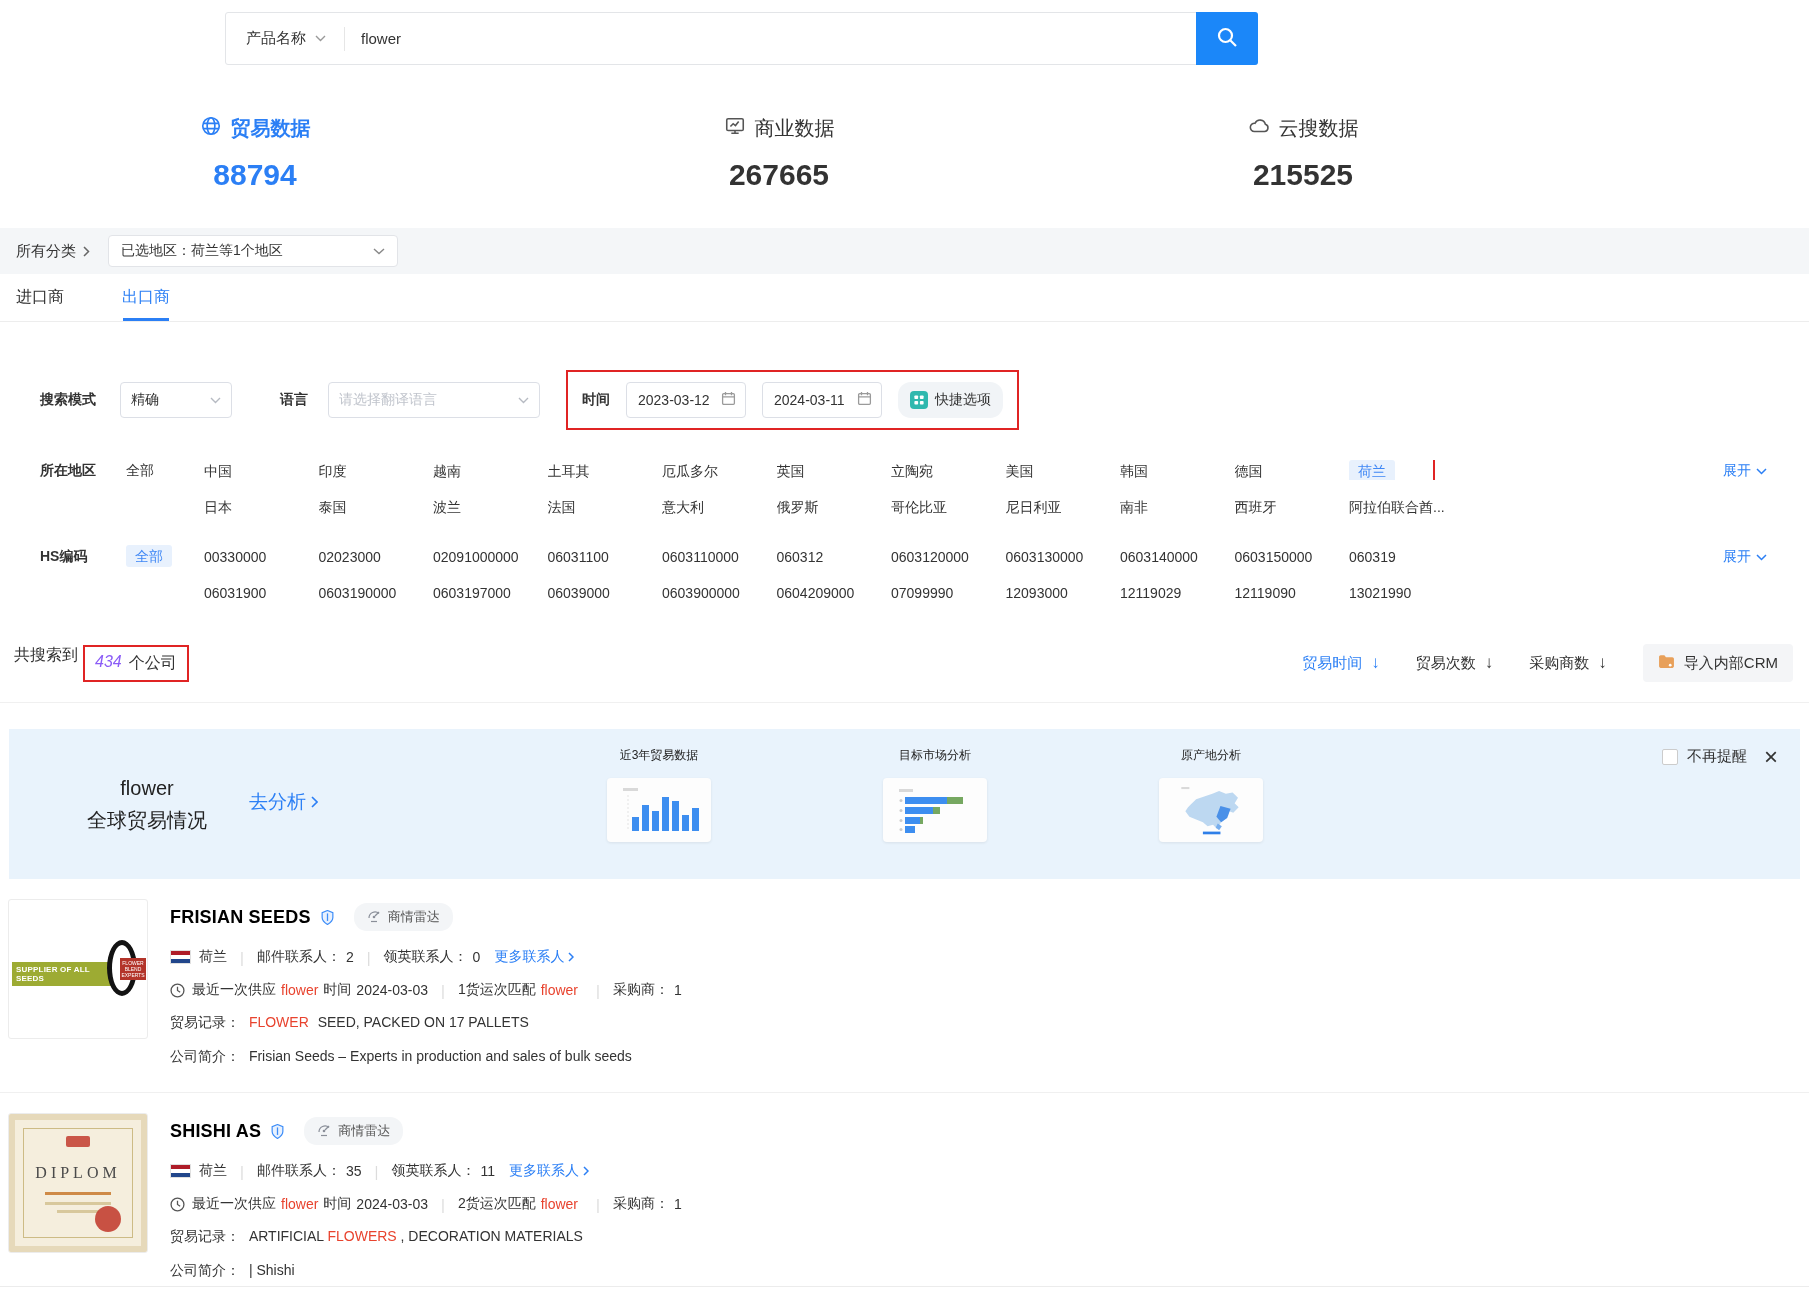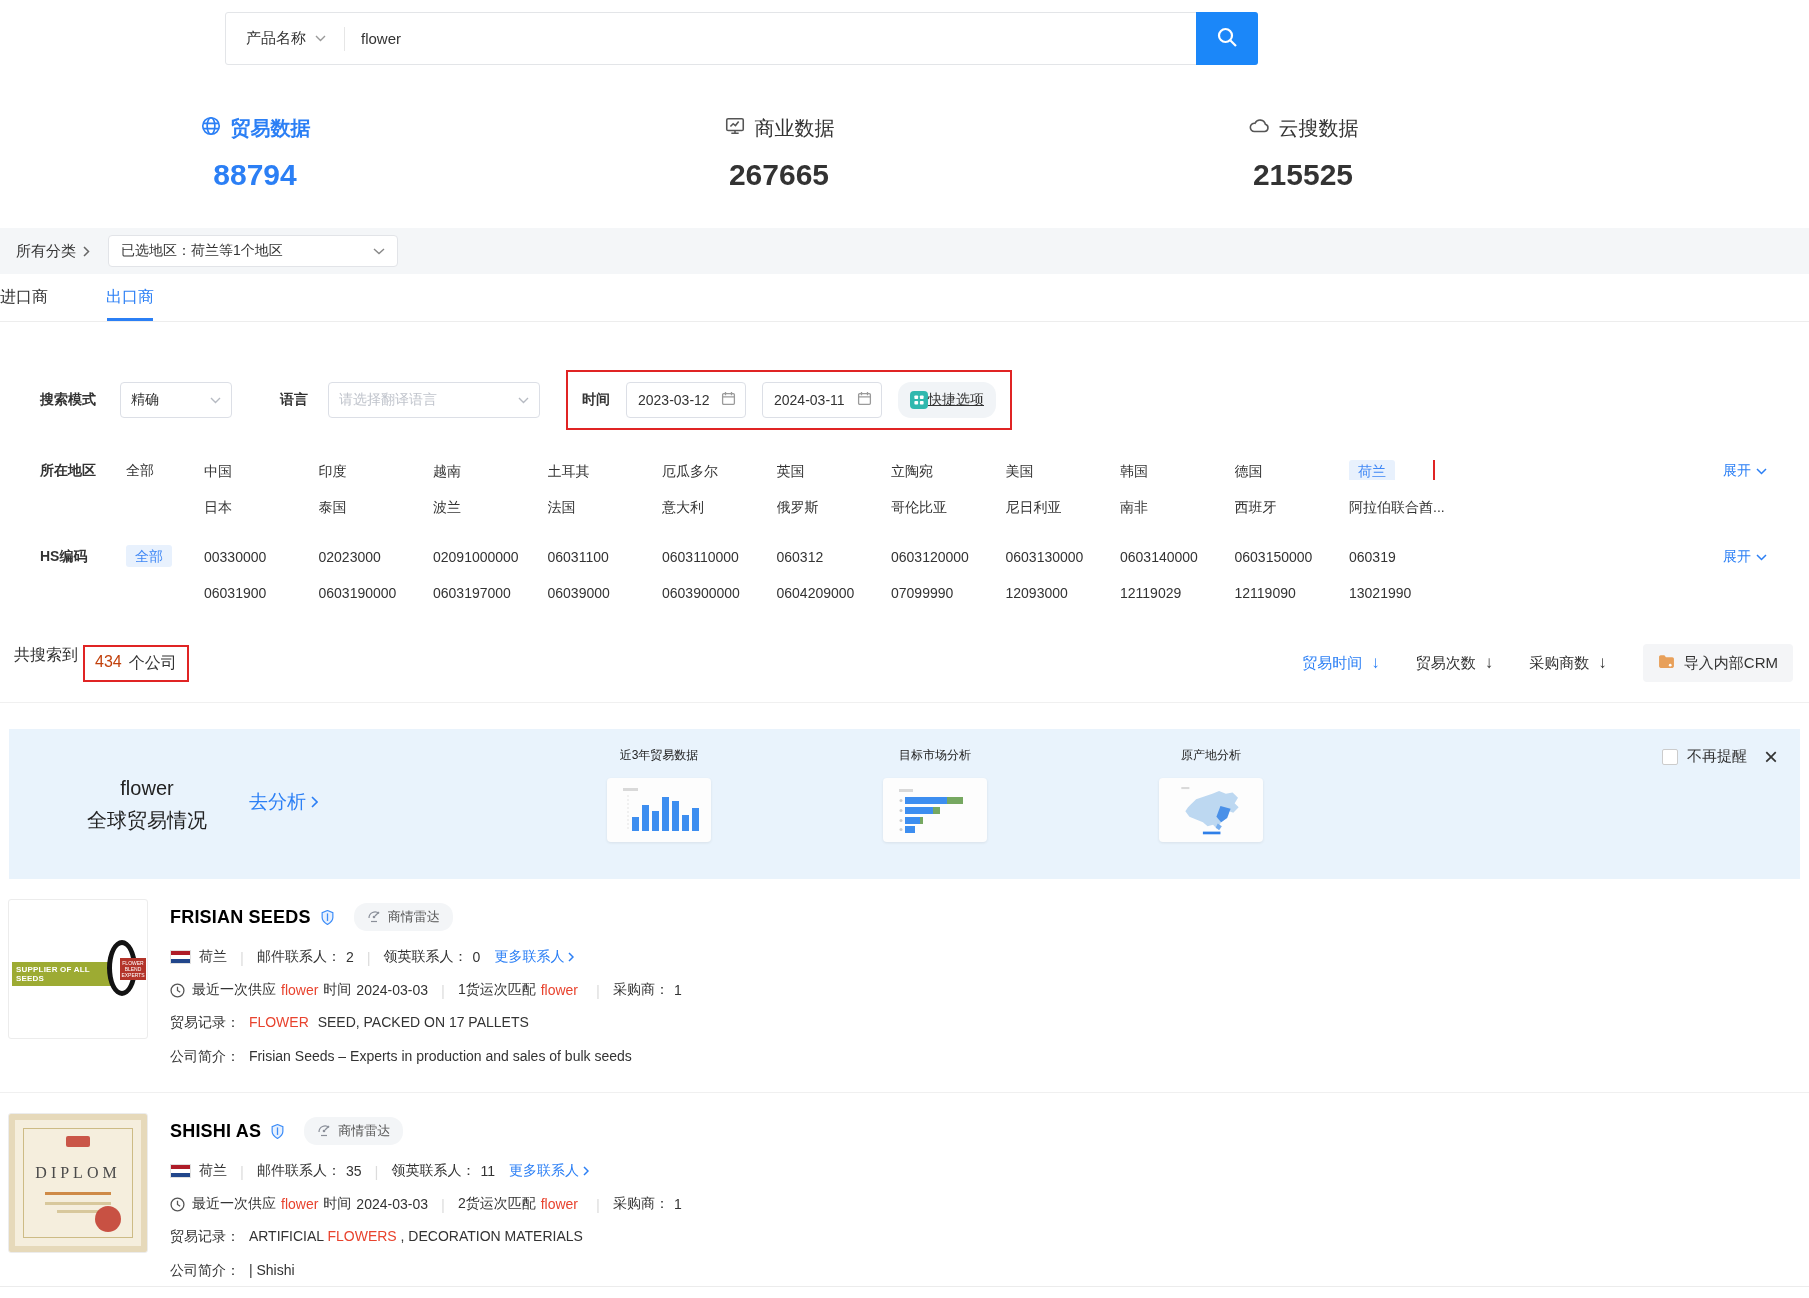--- a/index.html
+++ b/index.html
@@ -28,21 +28,21 @@
   .stat.active .stat-label { color:#2b7ff5; font-weight:bold; }
   .stat.active .stat-value { color:#2b7ff5; }
   
   .cat-bar { margin-top:36px; height:46px; background:#f4f6f8; display:flex;
     align-items:center; padding-left:16px; gap:18px; }
   .cat-label { font-size:15px; display:flex; gap:7px; align-items:center; cursor:pointer; }
   .region-select { width:290px; height:32px; background:#fff; border:1px solid #e2e4e8;
     border-radius:4px; display:flex; align-items:center; justify-content:space-between;
     padding:0 12px; font-size:14px; cursor:pointer; }
   
-  .tabs { display:flex; gap:58px; border-bottom:1px solid #ededed;
+  .tabs { display:flex; gap:58px; padding-left:16px; border-bottom:1px solid #ededed;
     height:48px; align-items:center; }
   .tab { font-size:16px; color:#333; height:100%; display:flex; align-items:center;
     position:relative; cursor:pointer; }
   .tab.active { color:#2b7ff5; }
   .tab.active:after { content:""; position:absolute; bottom:0; left:50%;
     transform:translateX(-50%); width:46px; height:3px; background:#2b7ff5; }
   
   .filters { padding-left:40px; position:relative; }
   .frow1 { margin-top:48px; display:flex; align-items:center; }
   .flabel { font-size:14px; color:#333; white-space:nowrap; }
@@ -52,21 +52,21 @@
   .mode-select { width:112px; margin-left:24px; }
   .lang-label { margin-left:48px; font-weight:bold; }
   .lang-select { width:212px; margin-left:20px; color:#c0c4cc;gap:44px; }
   .time-group { margin-left:26px; border:2px solid #e02424; padding:10px 14px;
     display:flex; align-items:center; gap:16px; }
   .time-label { font-weight:bold; }
   .date-box { width:120px; height:36px; border:1px solid #dcdfe6; border-radius:4px;
     display:flex; align-items:center; justify-content:space-between;
     padding:0 9px 0 11px; font-size:14px; cursor:pointer; background:#fff; }
   .quick-btn { height:36px; background:#f1f4f7; border-radius:13px; display:flex;
-    align-items:center; padding:0 12px; font-size:14px; cursor:pointer;text-decoration:underline; }
+    align-items:center; gap:7px; padding:0 12px; font-size:14px; cursor:pointer; }
   .cmd-icon { width:18px; height:18px; background:#2fb8ae; border-radius:4px;
     display:flex; align-items:center; justify-content:center; }
   .frow { display:flex; margin-top:30px; position:relative; padding-right:120px; }
   .frow .flabel { width:86px; padding-top:2px; }
   .fall { width:78px; font-size:14px; padding-top:2px; cursor:pointer; }
   .pill { background:#e8f1fd; color:#3f87f5; padding:3px 9px; border-radius:3px; }
   .grid11 { display:grid; grid-template-columns:repeat(11,114.5px); row-gap:16px;
     font-size:14px; align-items:start; }
   .gcell { color:#333; cursor:pointer; white-space:nowrap; overflow:hidden;
     text-overflow:ellipsis; padding-top:2px; line-height:18px; }
@@ -74,21 +74,21 @@
   .redbox { position:absolute; left:-18px; top:-9px; width:104px; height:37px;
     border:2px solid #e02424; pointer-events:none; }
   .expand { position:absolute; right:42px; top:2px; color:#2b7ff5; font-size:14px;
     display:flex; gap:5px; align-items:center; cursor:pointer; }
   
   .results-head { margin-top:42px; padding:0 16px 20px 14px; display:flex;
     align-items:center; border-bottom:1px solid #f0f0f0; }
   .res-left { display:flex; align-items:flex-start; font-size:16px; }
   .count-box { border:2px solid #e02424; padding:6px 10px; margin-left:5px;
     display:flex; gap:7px; font-size:16px; }
-  .count { color:#c2410c; }
+  .count { color:#8b5cf6;font-style:italic; }
   .res-right { margin-left:auto; display:flex; align-items:center; gap:36px; }
   .sort { font-size:15px; display:flex; gap:9px; align-items:center; cursor:pointer; color:#333; }
   .sort.active { color:#2b7ff5; }
   .arrow-down { font-size:17px; }
   .crm-btn { background:#f4f5f7; border:none; border-radius:4px; height:38px;
     display:flex; align-items:center; gap:9px; padding:0 15px; font-size:15px;
     cursor:pointer; color:#333; font-family:inherit; }
   
   .banner { margin:26px 9px 0 9px; height:150px; background:#e9f3fc; position:relative;
     display:flex; align-items:center; }

